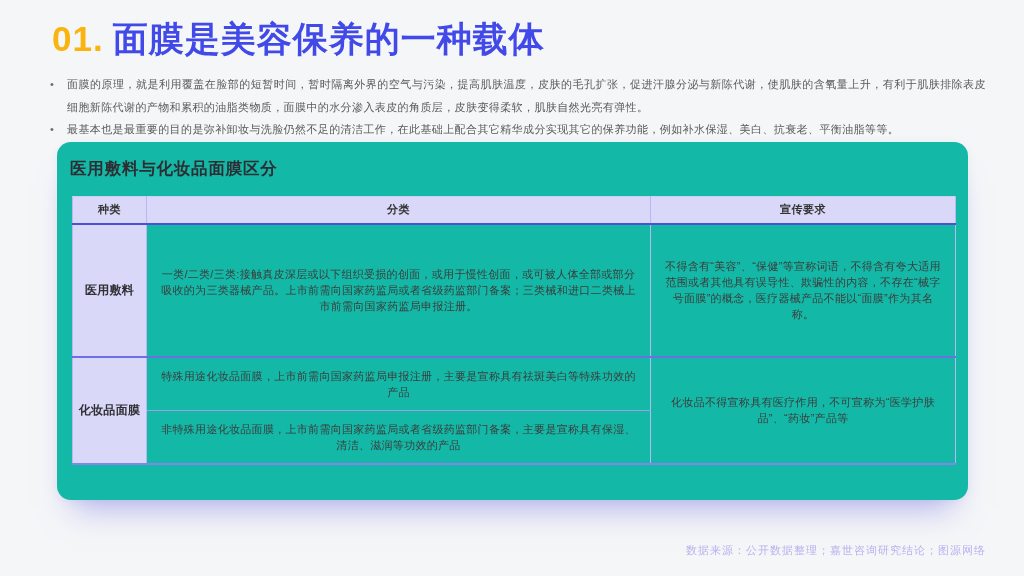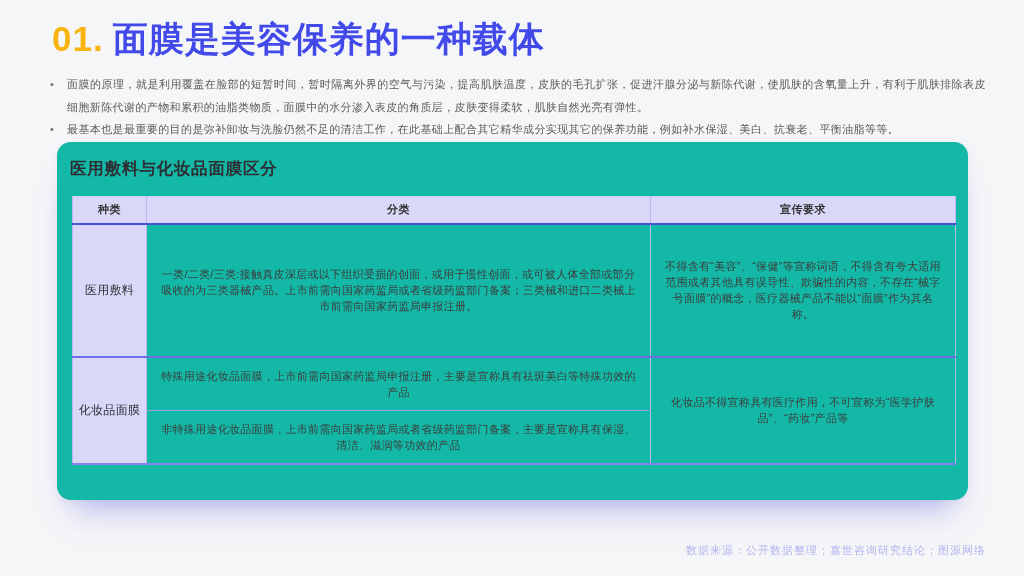--- a/index.html
+++ b/index.html
@@ -79,21 +79,21 @@
     letter-spacing: 0.5px;
   }
   .cmp-table td {
     font-size: 11px; color: #3c3c3c;
     line-height: 16px;
     padding: 4px 14px;
     letter-spacing: 0.3px;
   }
   .cmp-table td.cat {
     background: #dad8f8;
-    font-weight: 400; color: #2f2f35; font-size: 12px;
+    font-weight: 700; color: #2f2f35; font-size: 12px;
     padding: 0 4px;
     margin-top: 12px;
   }
   .cmp-table tr.row1 > td {
     height: 133px;
     border-bottom: 2px solid #6d6fe2;
   }
   .cmp-table tr.row2a > td.cls {
     height: 54px;
     border-bottom: 1px solid #9f9dec;

